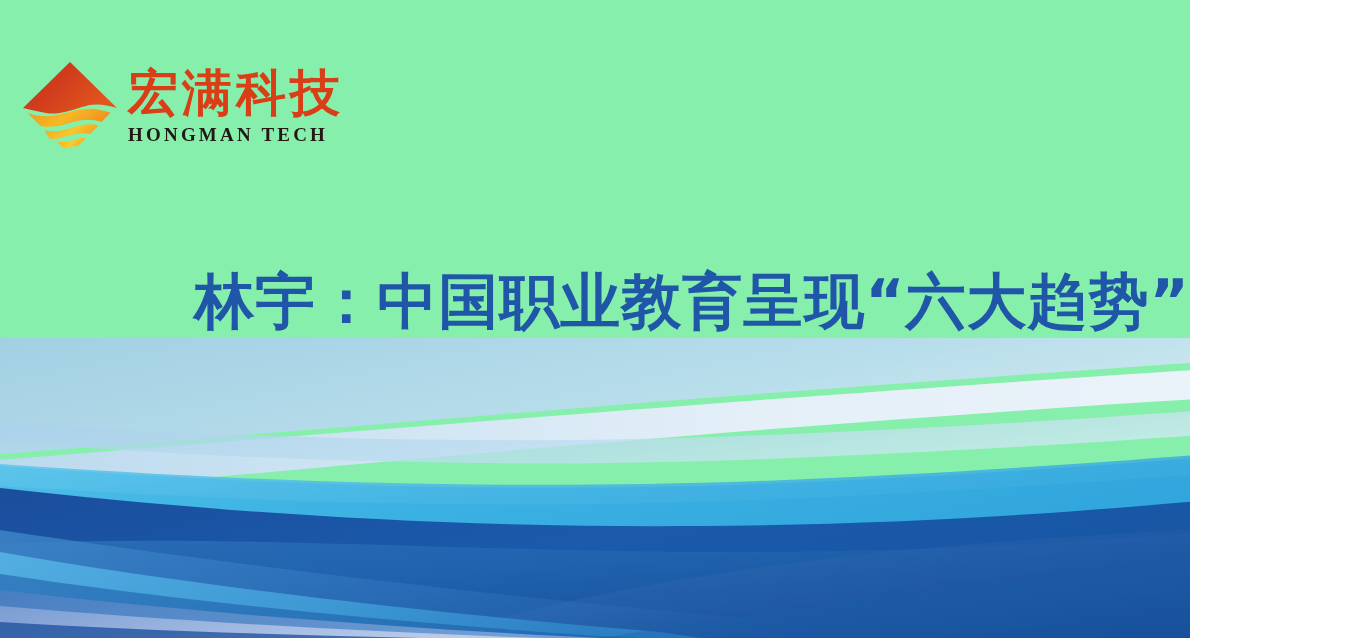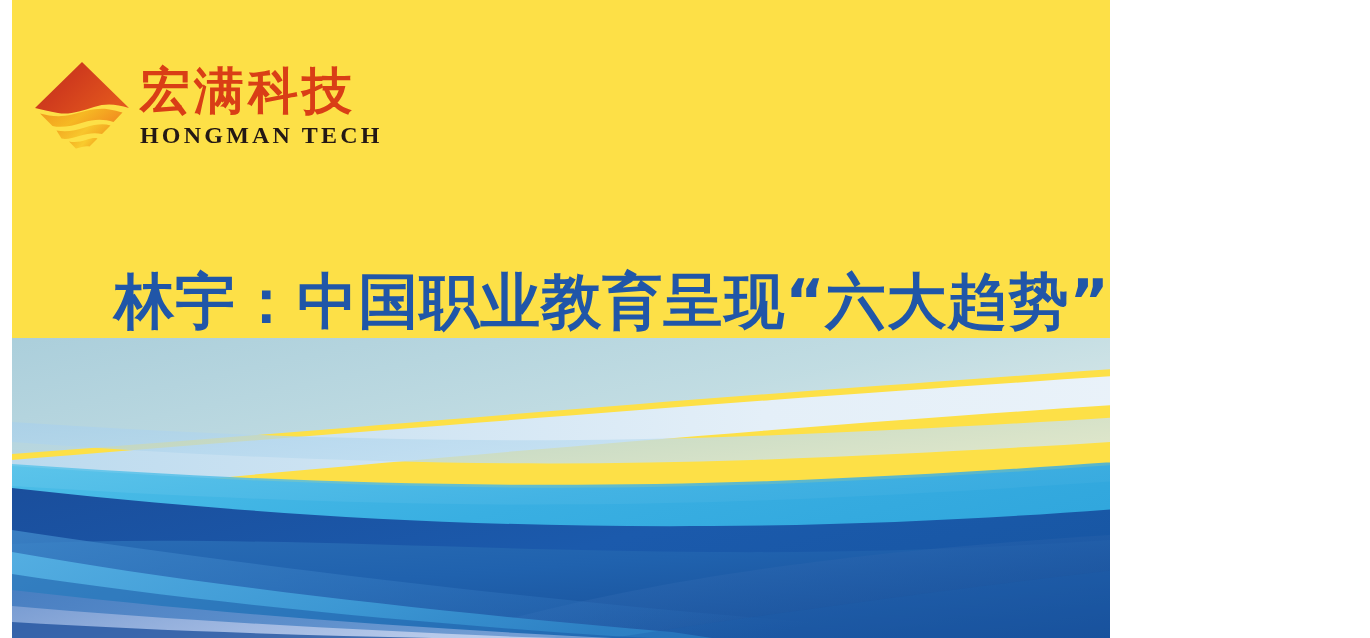--- a/index.html
+++ b/index.html
@@ -7,25 +7,24 @@
     margin: 0;
     padding: 0;
     background: #ffffff;
   }
   body {
     font-family: "Liberation Sans", "DejaVu Sans", sans-serif;
   }
 
   .banner {
     position: relative;
-    width: 1098px;
+    width: 1190px;
     height: 638px;
-    background: #fde047;
+    background: #86efac;
     overflow: hidden;
-    margin-left: 12px;
   }
 
   
   .brand {
     position: absolute;
     left: 22px;
     top: 60px;
     display: flex;
     align-items: center;
     z-index: 20;
@@ -47,21 +46,21 @@
     font-size: 50px;
     font-weight: 700;
     line-height: 1;
     color: #D93E16;
     letter-spacing: 4px;
     white-space: nowrap;
   }
   .brand-en {
     margin-top: 7px;
     font-family: "Liberation Serif", "DejaVu Serif", serif;
-    font-size: 24px;
+    font-size: 19px;
     font-weight: 700;
     line-height: 1;
     color: #231815;
     letter-spacing: 3.2px;
     white-space: nowrap;
   }
 
   
   .headline {
     position: absolute;

